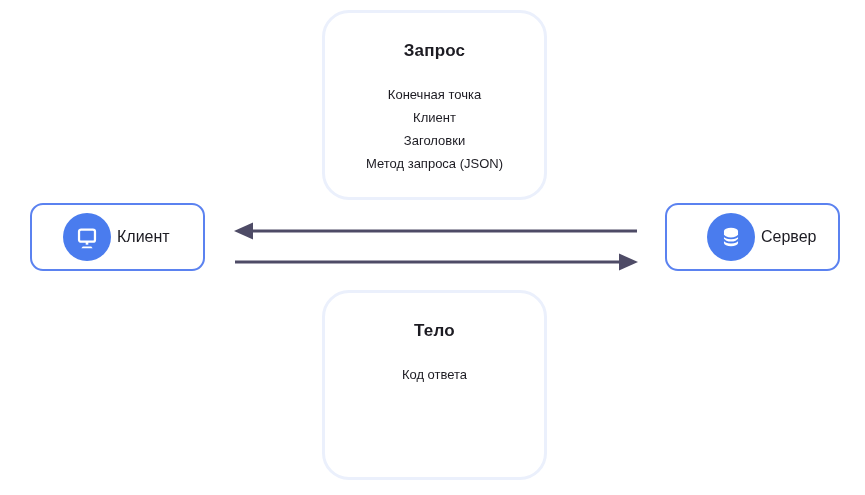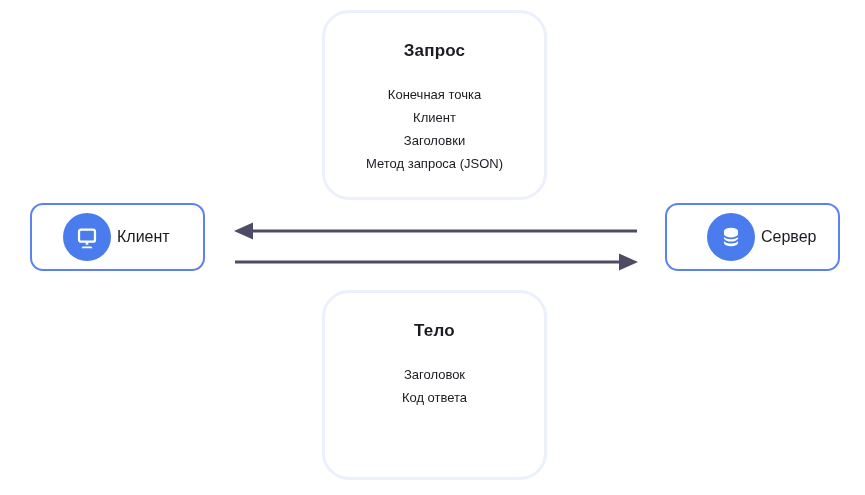--- a/index.html
+++ b/index.html
@@ -56,21 +56,20 @@
       <div class="card-item">Конечная точка</div>
       <div class="card-item">Клиент</div>
       <div class="card-item">Заголовки</div>
       <div class="card-item">Метод запроса (JSON)</div>
     </div>
   </div>
 
   <div class="card response">
     <div class="card-title">Тело</div>
     <div class="card-items">
-      <div class="card-item">Заголовок</div>
       <div class="card-item">Код ответа</div>
     </div>
   </div>
 
   <div class="node client">
     <span class="node-icon-circle">
       <svg width="30" height="30" viewBox="0 0 32 32" fill="none" xmlns="http://www.w3.org/2000/svg">
         <rect x="7.5" y="8" width="17" height="13" rx="2.2" stroke="#ffffff" stroke-width="2.4" fill="none"></rect>
         <rect x="14.6" y="21" width="2.8" height="3.2" fill="#ffffff"></rect>
         <path d="M11.5 26 L20.5 26 L22 28 L10 28 Z" fill="#ffffff"></path>

